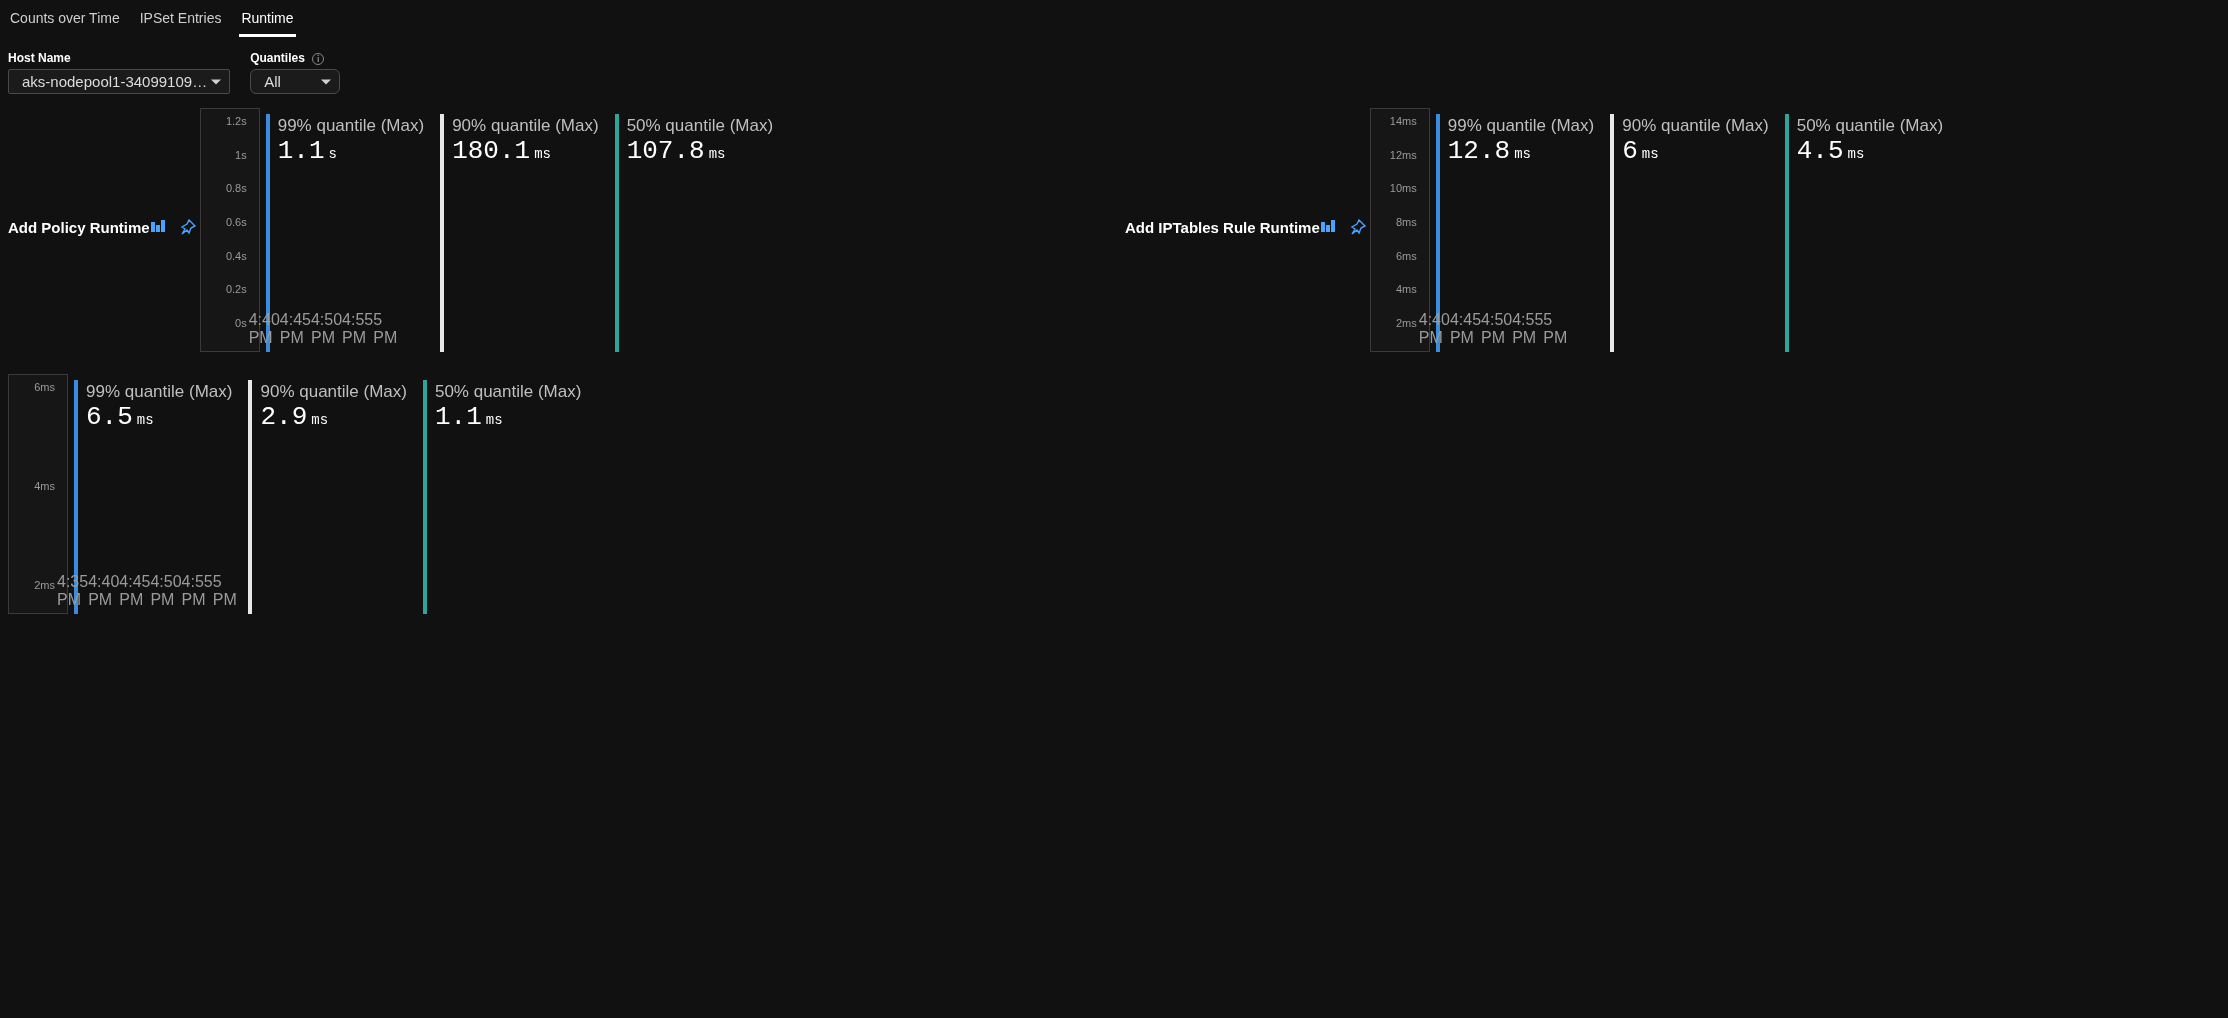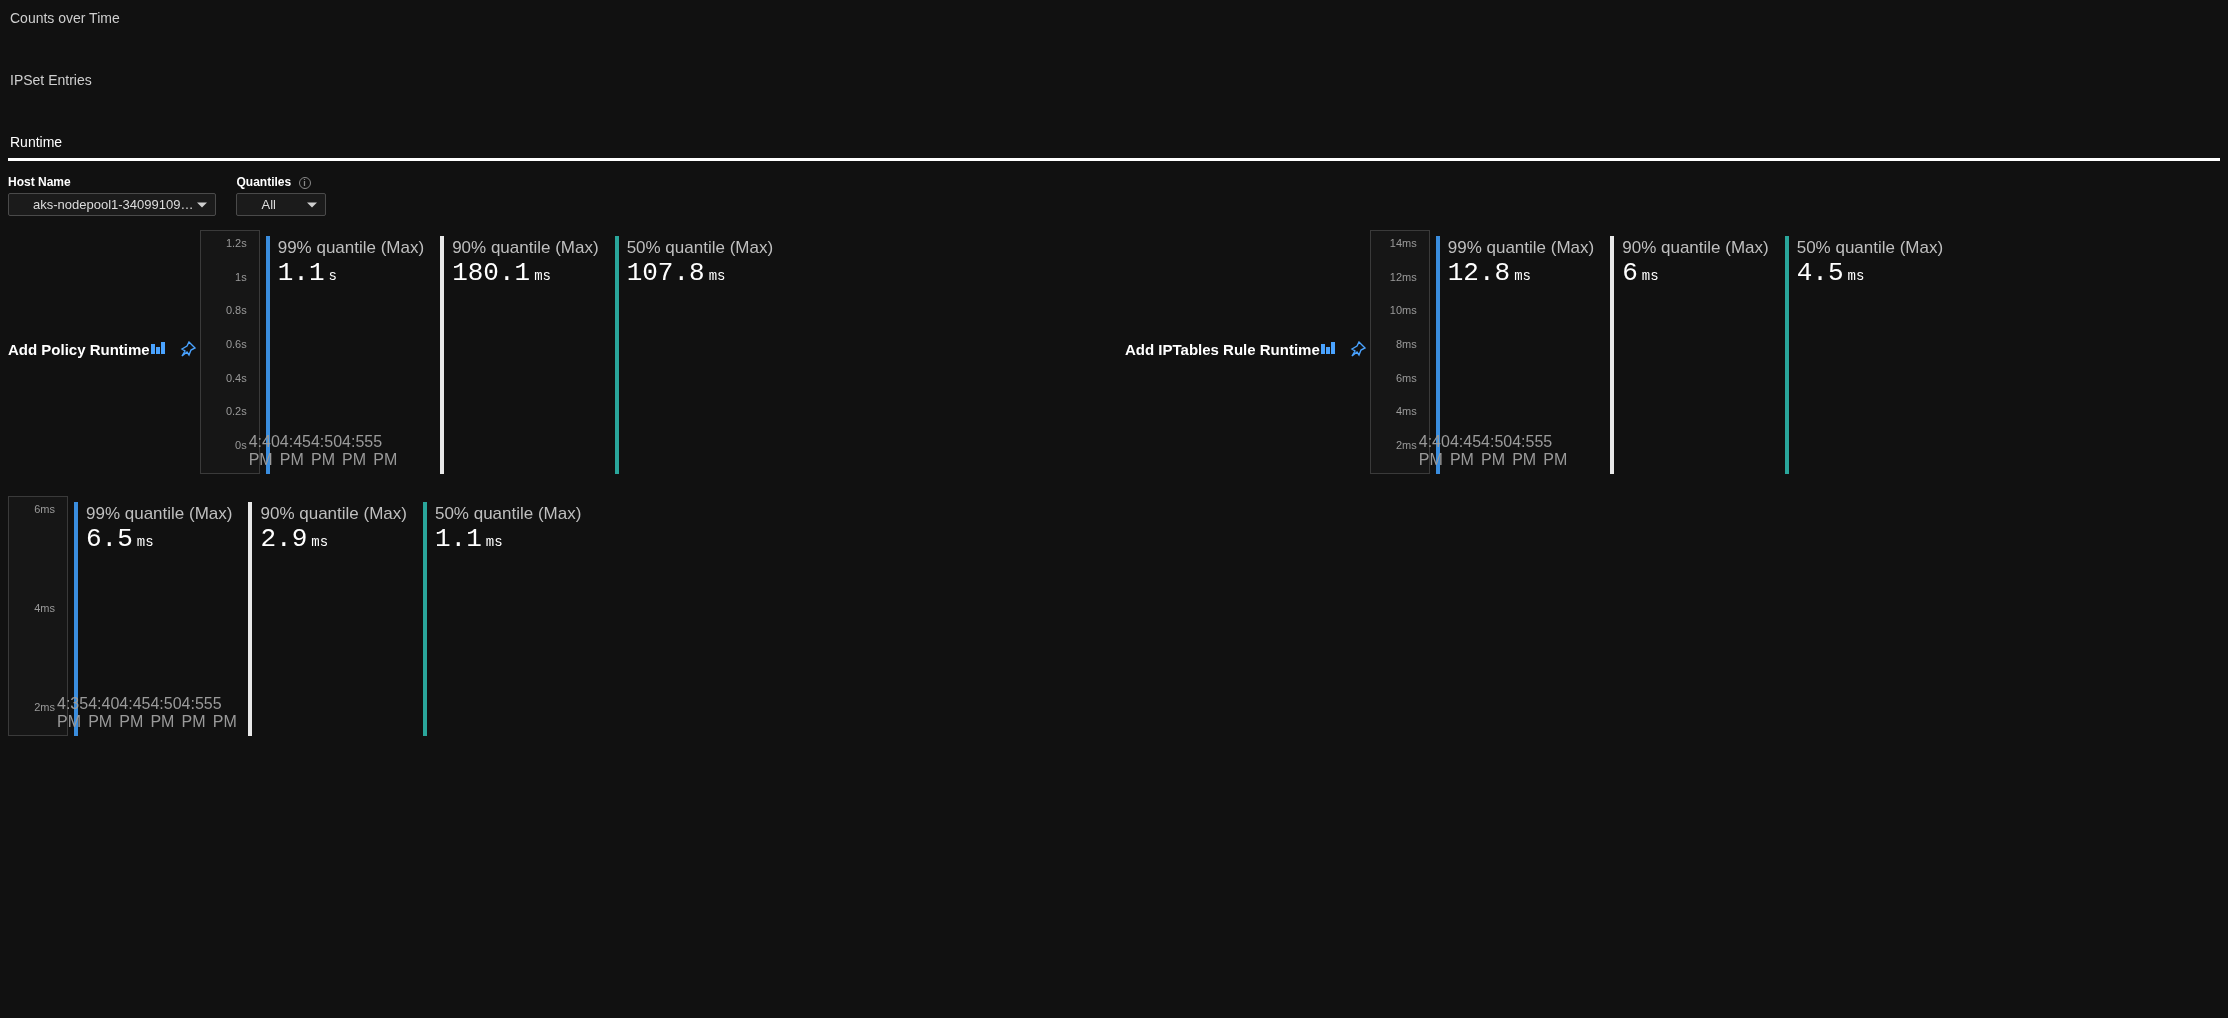--- a/index.html
+++ b/index.html
@@ -7,23 +7,22 @@
     width: 2228px;
     height: 1018px;
     background: #111111;
     color: #e0e0e0;
     font-family: "Segoe UI", Arial, sans-serif;
     font-size: 13px;
     overflow: hidden;
   }
   .tabs {
     display: flex;
-    gap: 31px;
+    gap: 16px;
     padding: 6px 8px 0 8px;
-    flex-direction: column;
   }
   .tab {
     padding: 4px 2px 8px 2px;
     color: #cfcfcf;
     cursor: pointer;
     border-bottom: 3px solid transparent;
     font-size: 14px;
   }
   .tab.active {
     color: #ffffff;
@@ -49,28 +48,28 @@
     font-size:9px;
     line-height:11px;
     text-align:center;
     color:#888;
     margin-left:4px;
   }
   .select {
     background:#1b1b1b;
     border:1px solid #4a4a4a;
     color:#dcdcdc;
-    padding:3px 22px 3px 24px;
+    padding:3px 22px 3px 13px;
     min-width:190px;
-    font-size:13px;
+    font-size:15px;
     position:relative;
     cursor:pointer;
     border-radius:2px;
   }
-  .select.small { min-width:90px; }
+  .select.small { min-width:90px;border-radius:6px; }
   .select::after{
     content:"";
     position:absolute;
     right:8px; top:50%;
     width:0;height:0;
     border-left:5px solid transparent;
     border-right:5px solid transparent;
     border-top:5px solid #cfcfcf;
     transform:translateY(-50%);
   }

